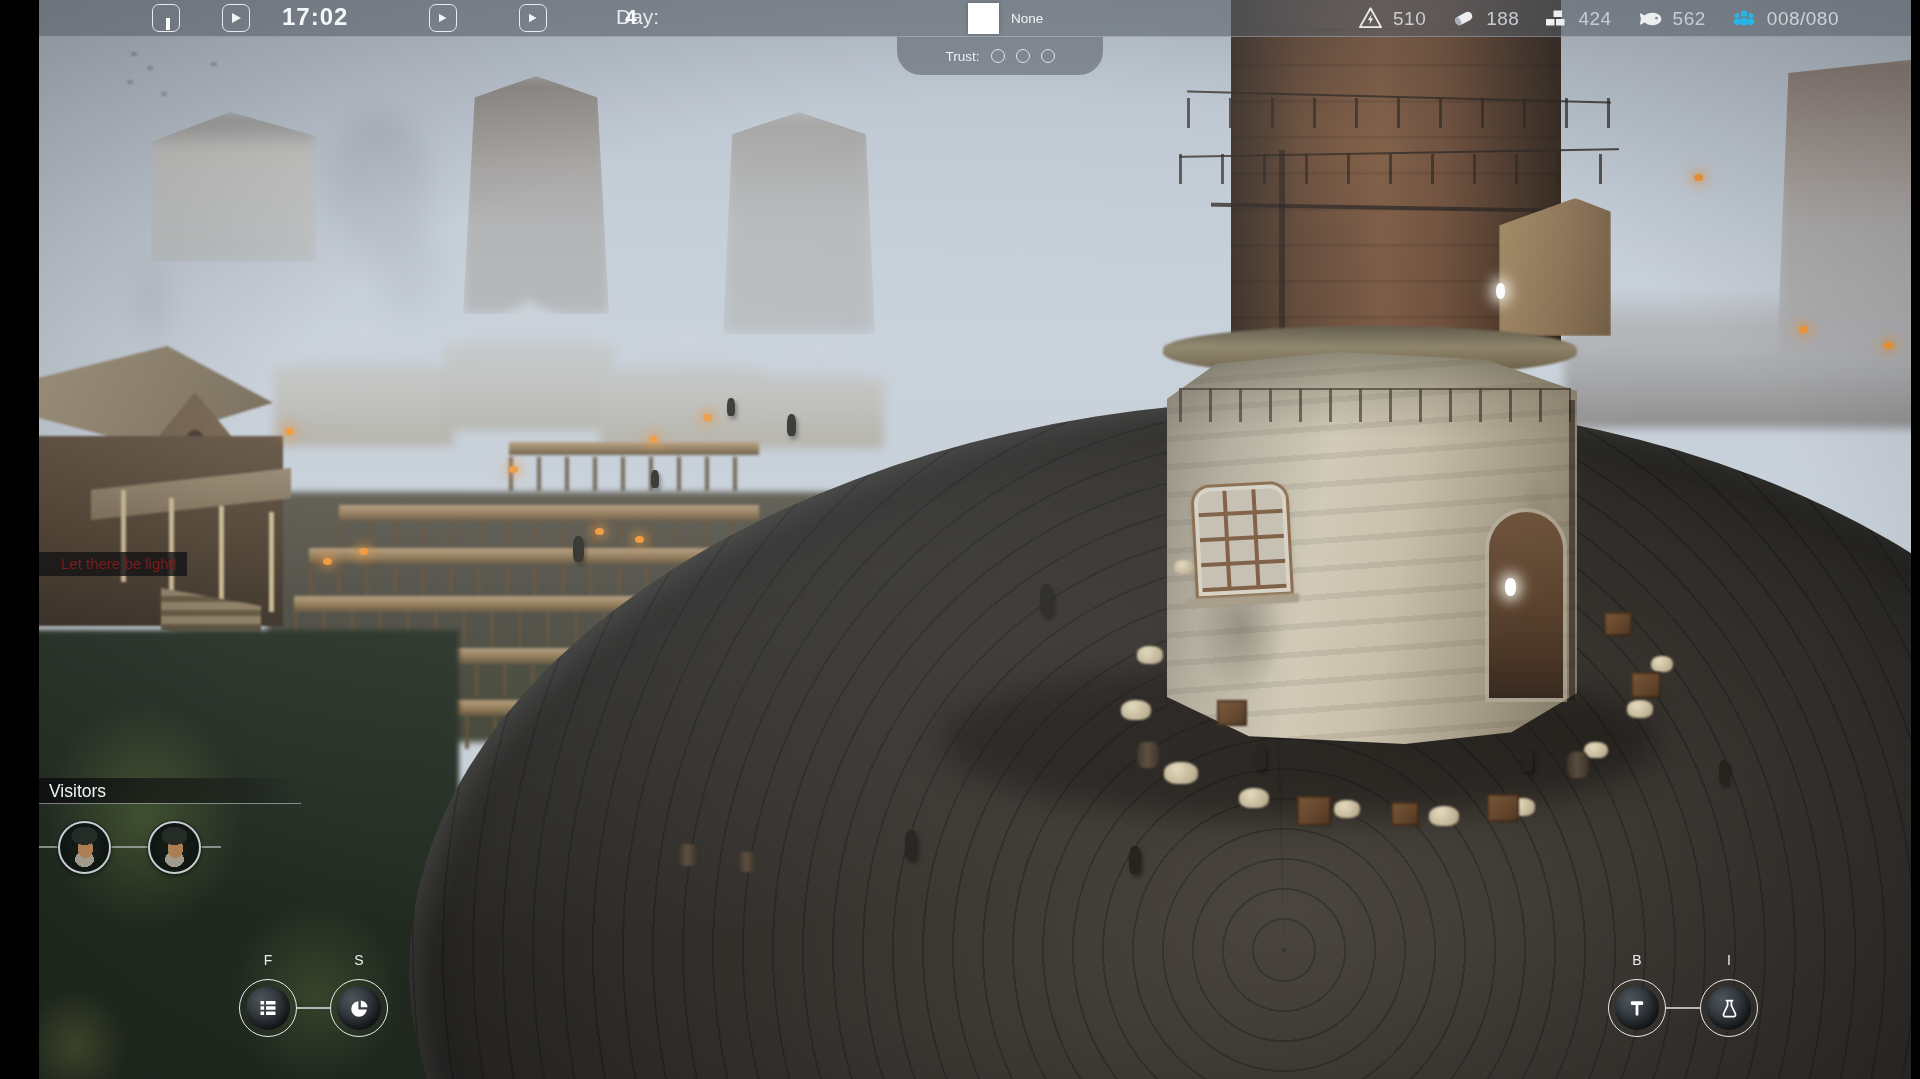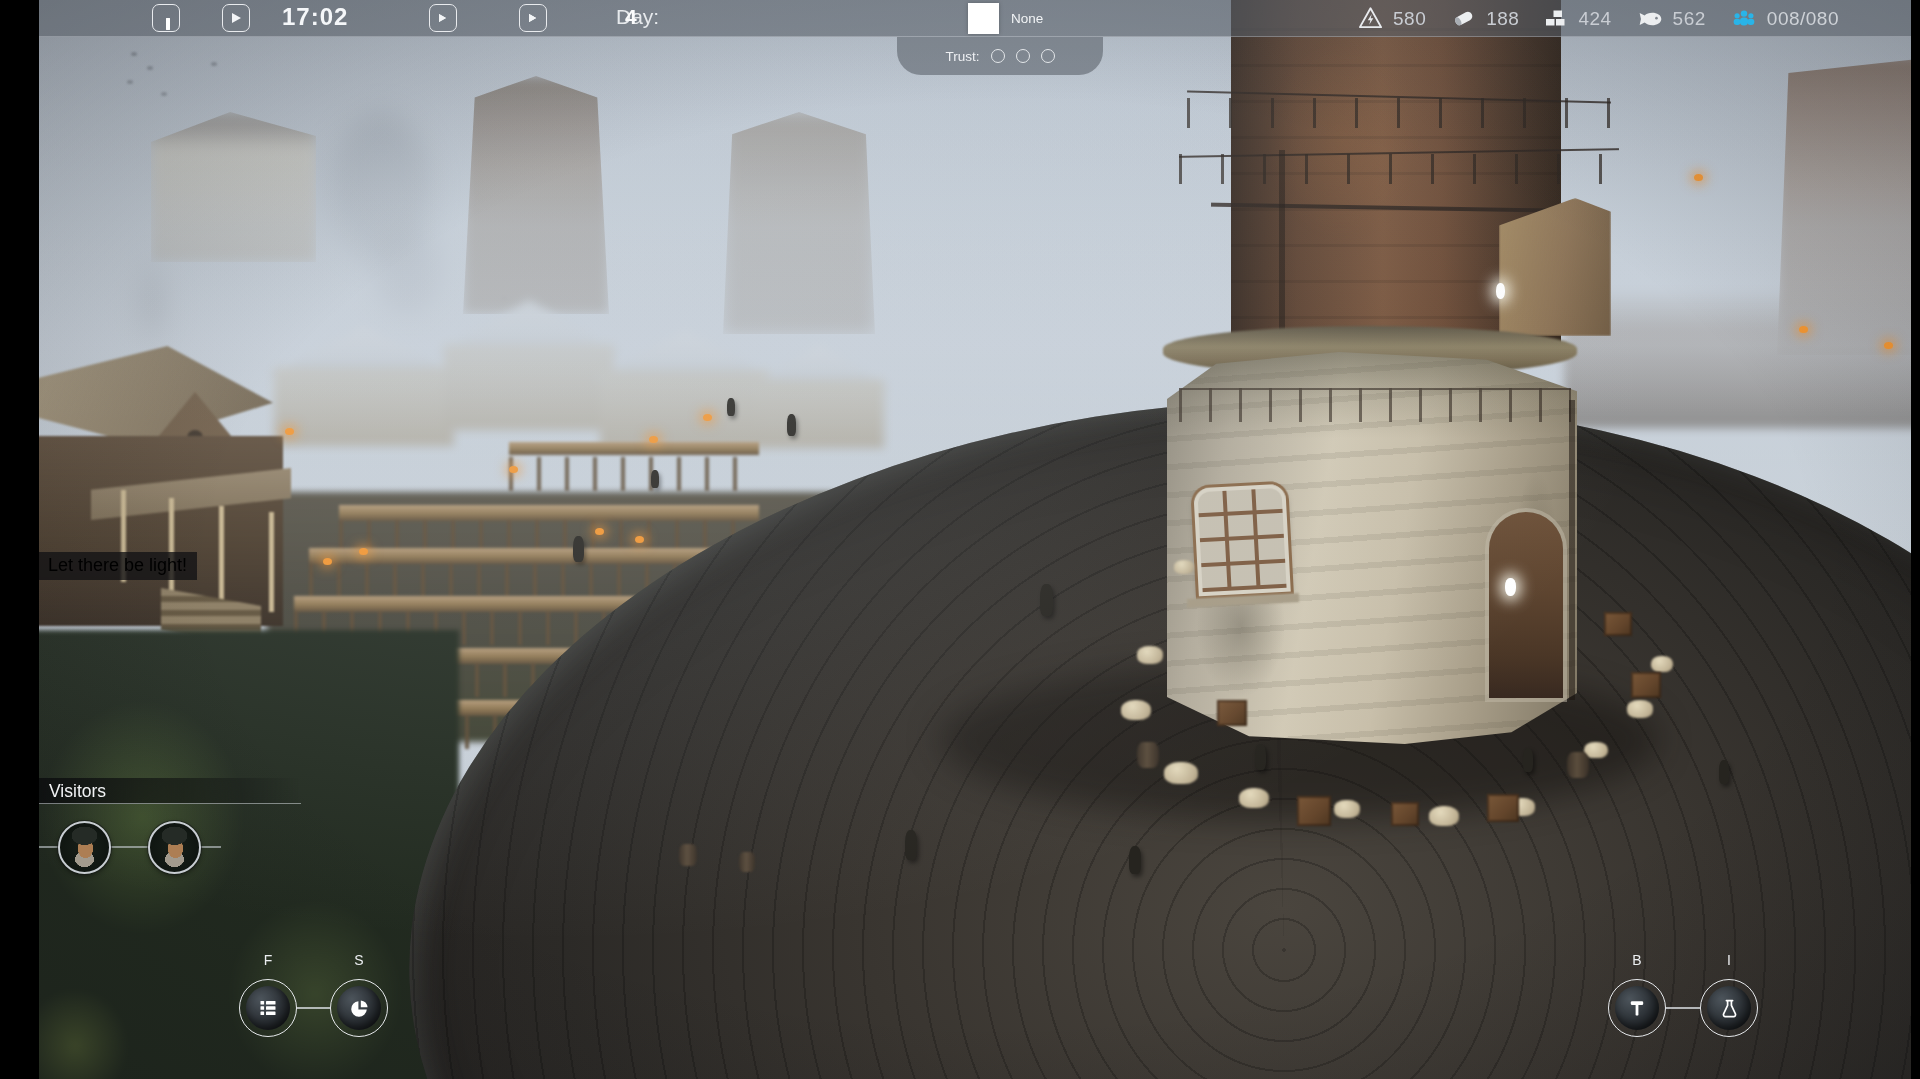--- a/index.html
+++ b/index.html
@@ -141,22 +141,22 @@
   .toolname{left:972px;top:0;height:37px;line-height:37px;font-size:13.5px;color:#f2f4f6;}
   .resbar{left:1318px;top:0;height:37px;display:flex;align-items:center;gap:24px;position:absolute;}
   .res{position:relative;display:flex;align-items:center;gap:9px;}
   .res svg{position:relative;display:block;}
   .res .val{position:relative;font-size:19px;color:#c9cdd3;letter-spacing:.5px;}
   .trusttab{left:858px;top:37px;width:206px;height:38px;background:rgba(88,95,103,.58);
      border-radius:0 0 24px 24px;display:flex;align-items:center;justify-content:center;gap:11px;}
   .trusttab .lbl{position:relative;font-size:13.5px;color:#eef0f3;}
   .trustdot{position:relative;width:14px;height:14px;border:1.6px solid #e4e7ea;border-radius:50%;}
   .quest{left:0;top:552px;width:420px;}
-  .qtitle{position:relative;display:inline-block;background:rgba(18,18,21,.78);color:#000000;
-     font-size:18px;padding:3px 10px 4px 9px;}
+  .qtitle{position:relative;display:inline-block;background:rgba(18,18,21,.78);color:#7f1d1d;
+     font-size:15px;padding:3px 10px 4px 22px;}
   .qobj{position:relative;display:block;margin-top:2px;padding-left:8px;font-size:23px;color:#ffffff;
      text-shadow:0 1px 3px rgba(0,0,0,.75);}
   .vhead{left:0;top:778px;width:262px;height:26px;
      background:linear-gradient(90deg,rgba(11,12,14,.82) 0%,rgba(11,12,14,.55) 55%,rgba(11,12,14,0) 100%);
      border-bottom:1px solid rgba(226,231,236,.5);}
   .vhead span{position:absolute;left:10px;top:3px;font-size:17.5px;color:#f2f3f5;}
   .vline{left:0;top:846px;width:182px;height:2px;background:rgba(213,219,225,.55);}
   .avatar{width:53px;height:53px;border-radius:50%;border:2px solid #c7ccd1;cursor:pointer;
      box-shadow:0 0 0 1px rgba(20,22,24,.5), 0 2px 5px rgba(0,0,0,.45);
      background:radial-gradient(ellipse 42% 30% at 50% 26%,#252b26 62%,transparent 63%),
@@ -343,21 +343,21 @@
 
       <div class="toolsq"></div>
       <span class="toolname">None</span>
 
       <div class="resbar">
         <div class="res">
           <svg width="27" height="27" viewBox="0 0 26 26">
             <path d="M13 3.2 23.2 21.3 H2.8 Z" fill="none" stroke="#e9ebee" stroke-width="1.8" stroke-linejoin="round"></path>
             <path d="M14.2 8.6 10.4 14.6 h2.5 l-1.1 4.4 3.9-6.3 h-2.5 z" fill="#e9ebee"></path>
           </svg>
-          <span class="val">580</span>
+          <span class="val">510</span>
         </div>
         <div class="res">
           <svg width="27" height="27" viewBox="0 0 26 26">
             <g transform="rotate(-28 13 13)">
               <rect x="4.5" y="8.8" width="17.5" height="8.6" rx="4.3" fill="#eceef0"></rect>
               <ellipse cx="7.2" cy="13.1" rx="2.5" ry="4.3" fill="#a8adb3"></ellipse>
             </g>
           </svg>
           <span class="val">188</span>
         </div>

